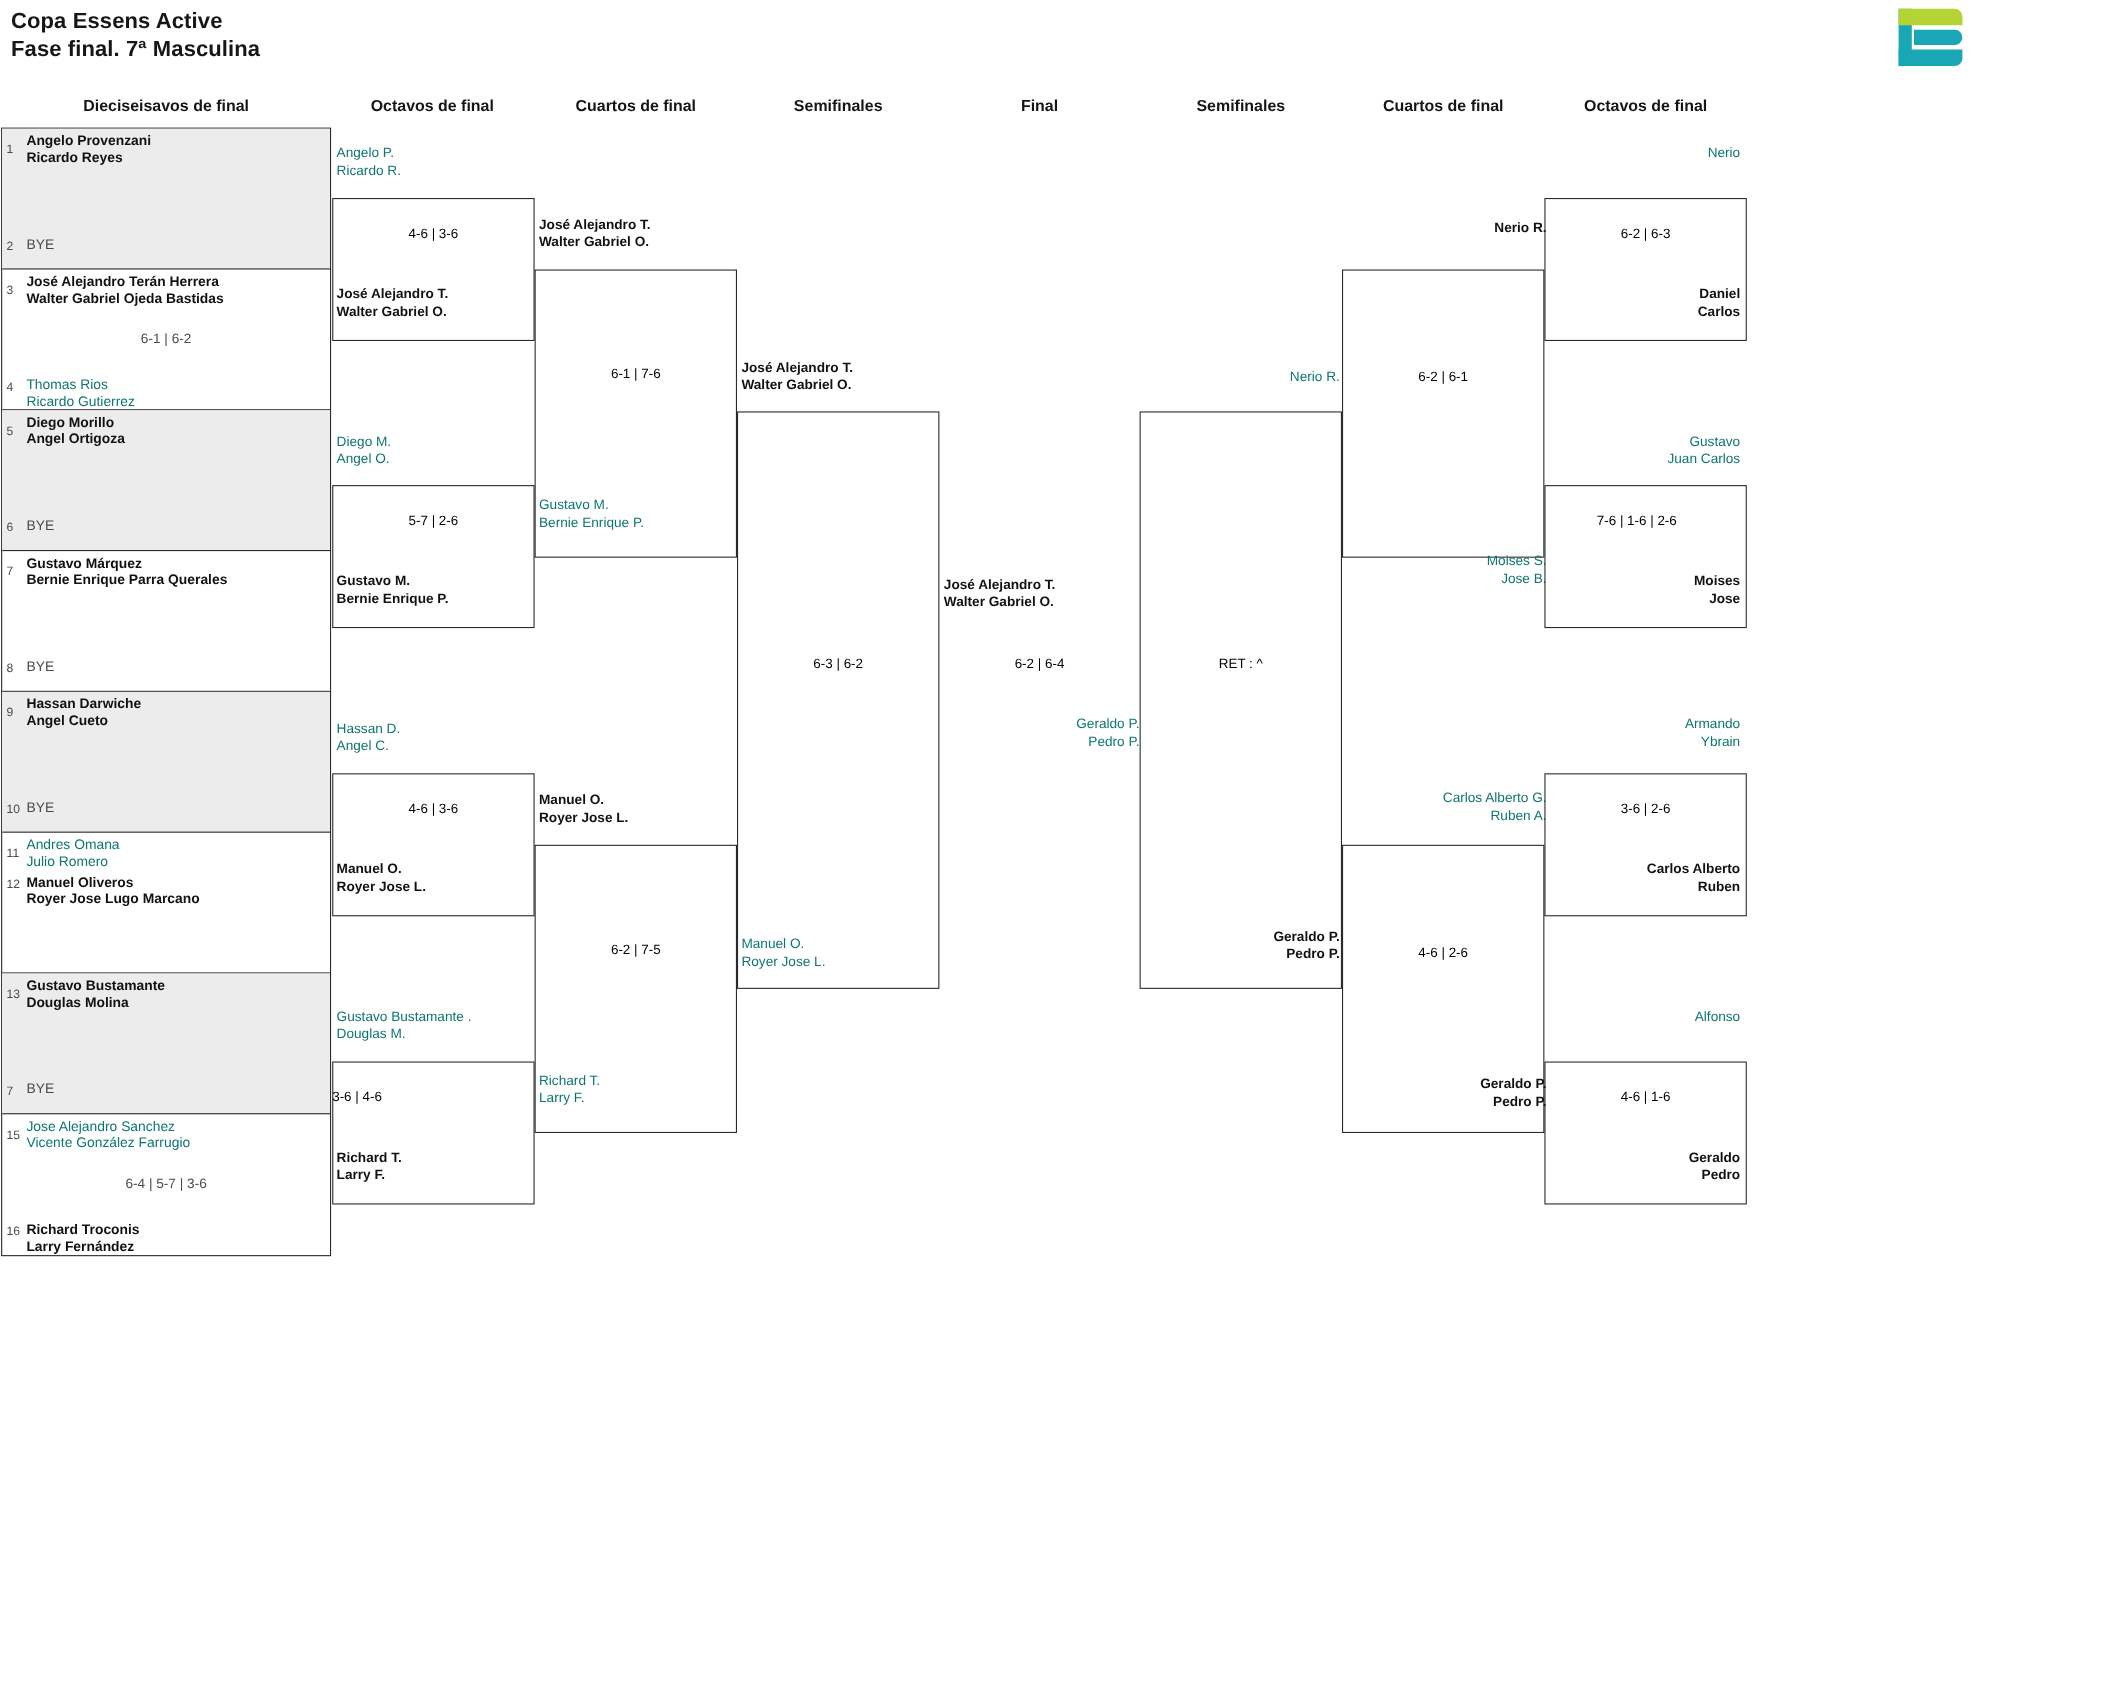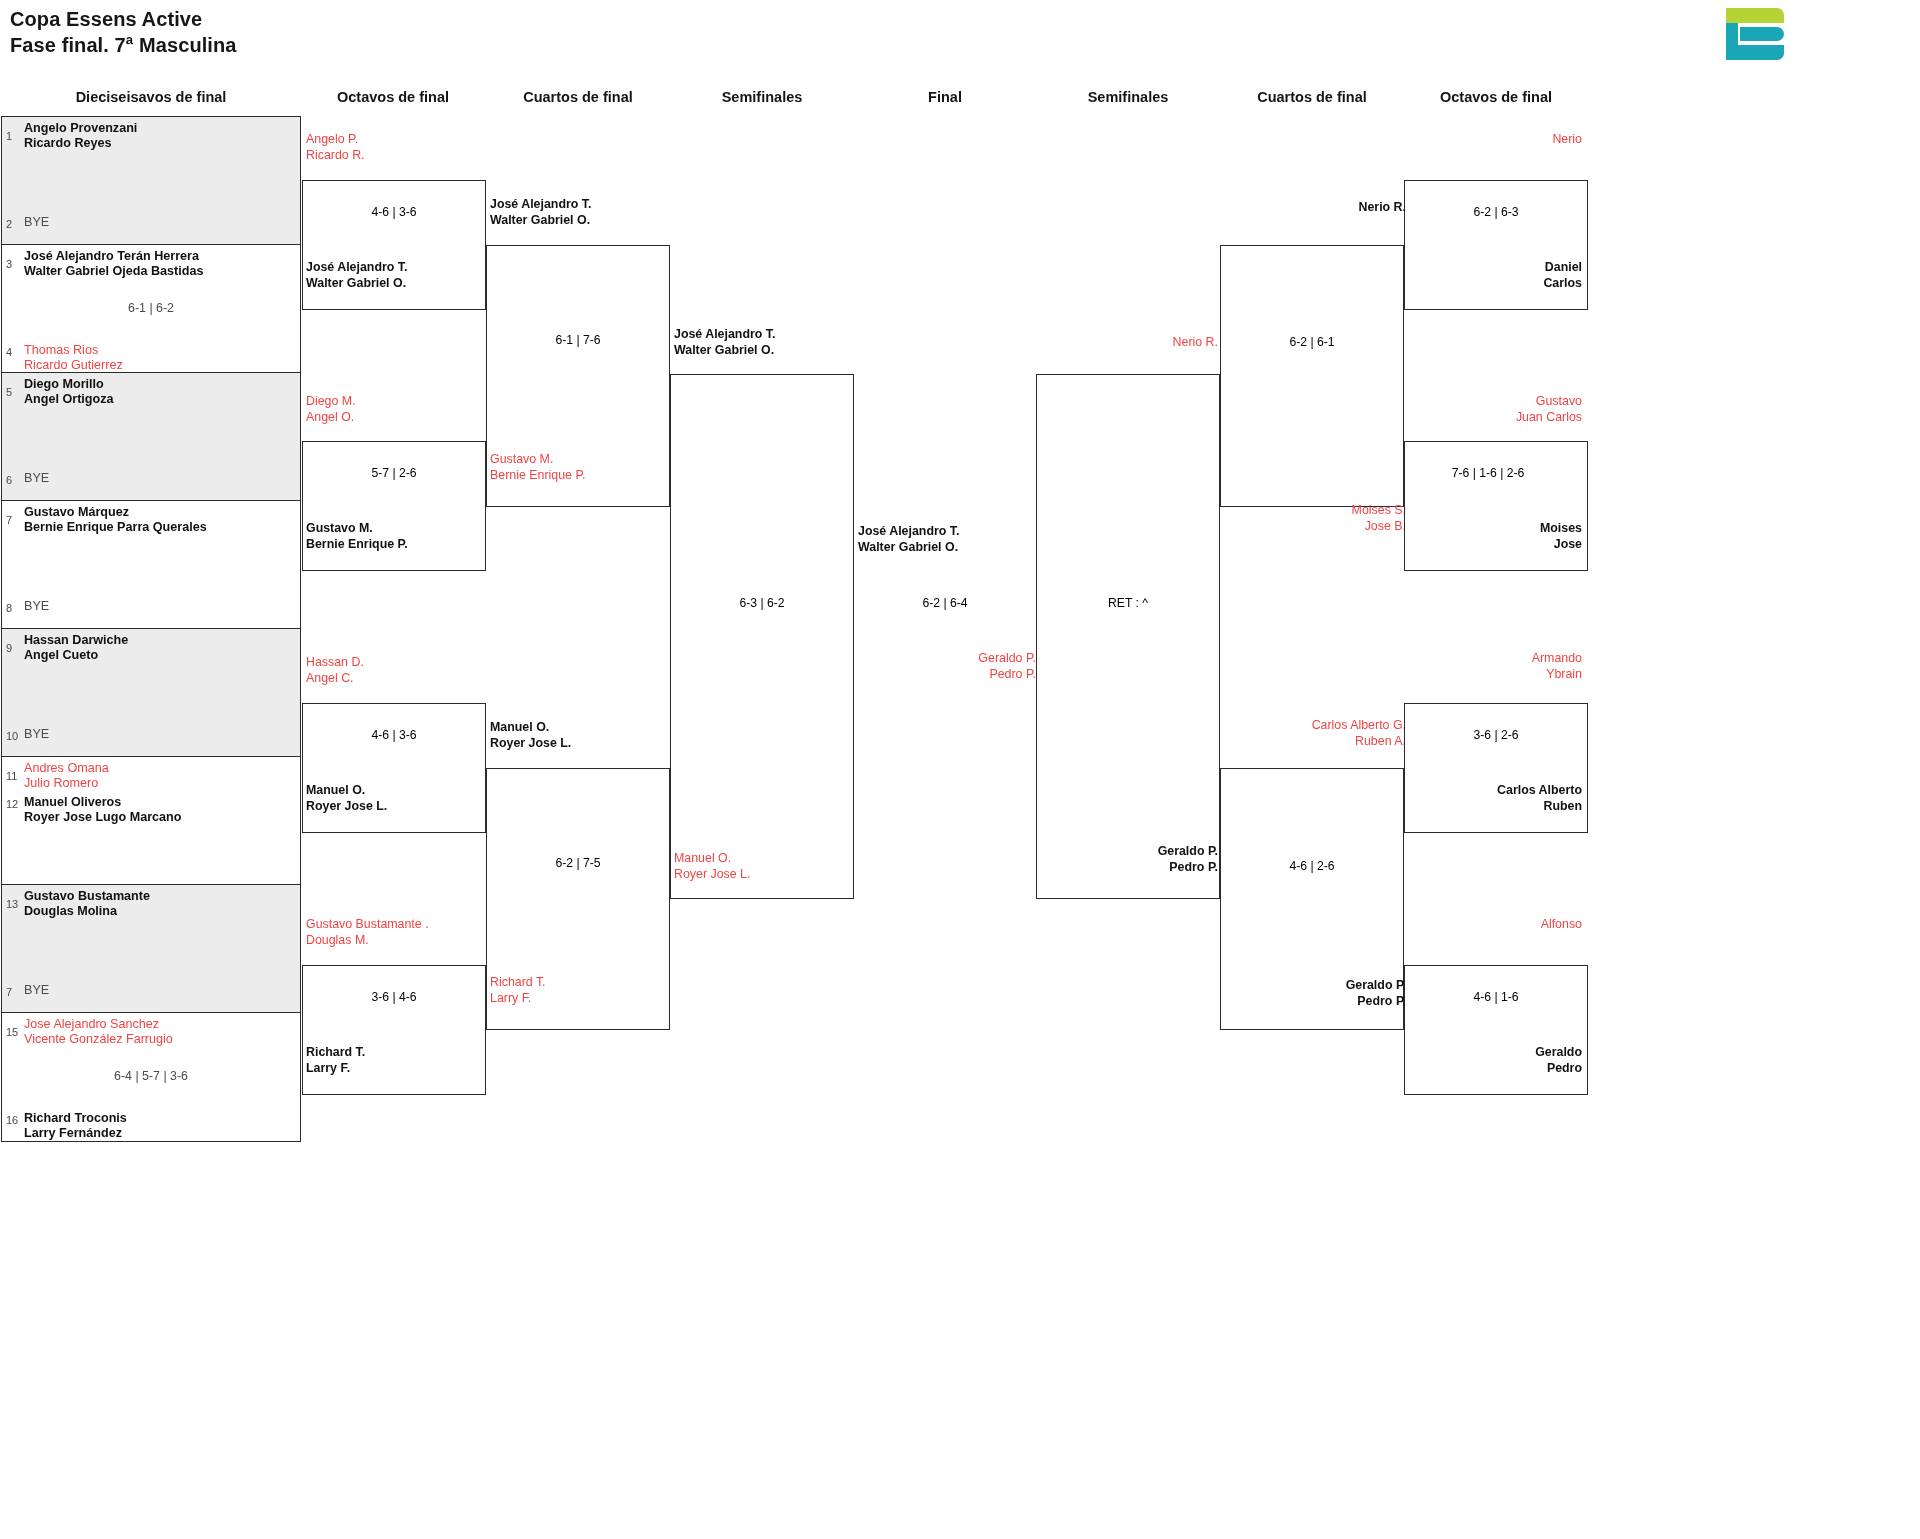--- a/index.html
+++ b/index.html
@@ -34,21 +34,21 @@
       border: 1px solid #2b2b2b; }
   .seed-match { border-bottom: 1px solid #2b2b2b; position: relative; }
   .seed-match:last-child { border-bottom: none; }
   .seed-match.shade { background: #ececec; }
   .seed-row { position: relative; padding: 4px 6px 0 22px; min-height: 34px; }
   .seed-num { position: absolute; left: 4px; font-size: 11px; color: #4a4a4a; }
   .seed-num.top { top: 13px; }
   .seed-num.bot { top: 7px; }
   .seed-name { font-size: 12.6px; line-height: 15.4px; white-space: nowrap; }
   .win { font-weight: 700; color: #111; }
-  .lose { font-weight: 400; color: #ef4444; }
+  .lose { font-weight: 400; color: #0f766e; }
   .seed-score { text-align: center; font-size: 12.4px; color: #4a4a4a; padding: 2px 0 2px 0; }
   .bye { font-size: 12.6px; color: #4a4a4a; }
 
   
   .node { position: absolute; }
   .node .nm { font-size: 12.4px; line-height: 15.6px; white-space: nowrap; }
   .node.right .nm, .node.right .sc { text-align: right; }
   .node .sc { font-size: 12.2px; color: #000000; white-space: nowrap; }
 
   
@@ -219,21 +219,21 @@
       <div class="node" style="left: 306px; top: 783px; width: 190px;">
         <div class="nm win">Manuel O.</div>
         <div class="nm win">Royer Jose L.</div>
       </div>
       <div class="node" style="left: 306px; top: 917px; width: 190px;">
         <div class="nm lose">Gustavo Bustamante .</div>
         <div class="nm lose">Douglas M.</div>
       </div>
       <div class="conn" style="left: 302px; top: 965px; width: 184px; height: 130px;"></div>
       <div class="node" style="left: 302px; top: 990px; width: 184px;">
-        <div class="sc" style="text-align: center;">3-6 | 4-6</div>
+        <div class="sc" style="">3-6 | 4-6</div>
       </div>
       <div class="node" style="left: 306px; top: 1045px; width: 190px;">
         <div class="nm win">Richard T.</div>
         <div class="nm win">Larry F.</div>
       </div>
       <div class="node" style="left: 490px; top: 197px; width: 190px;">
         <div class="nm win">José Alejandro T.</div>
         <div class="nm win">Walter Gabriel O.</div>
       </div>
       <div class="conn" style="left: 486px; top: 245px; width: 184px; height: 262px;"></div>

